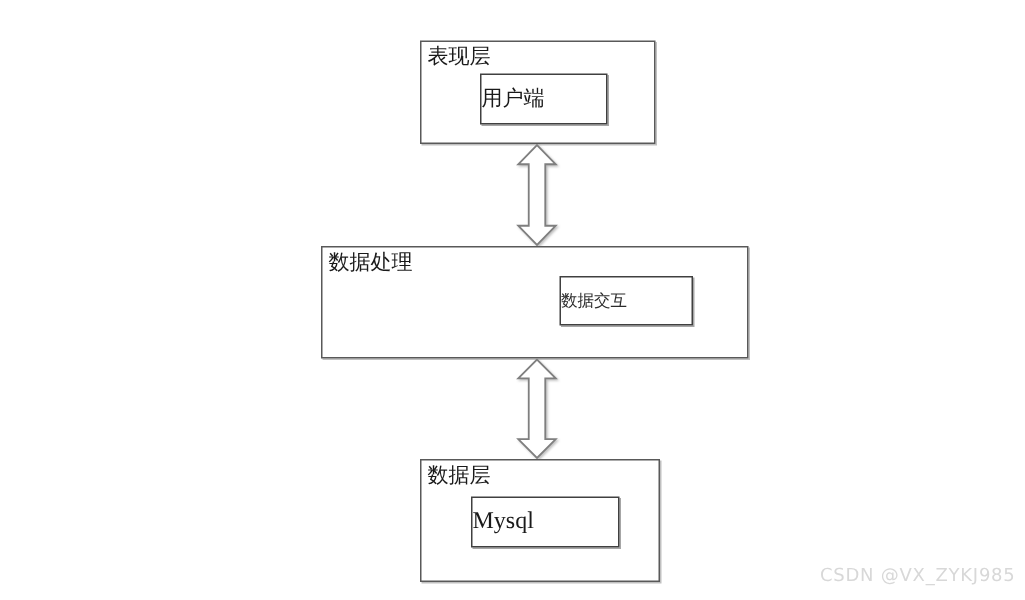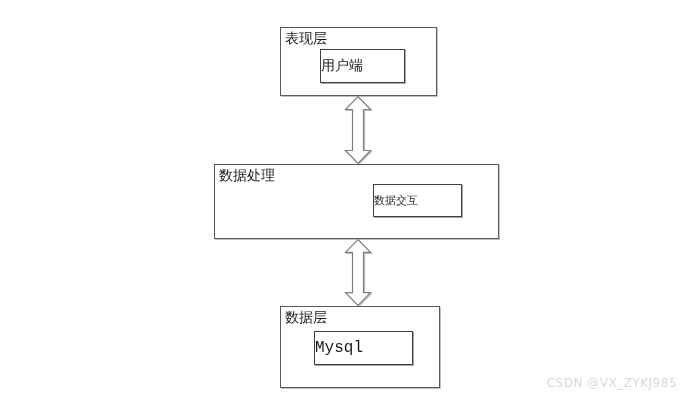--- a/index.html
+++ b/index.html
@@ -48,21 +48,21 @@
     box-sizing:border-box;
     display:flex;
     align-items:center;
     justify-content:flex-start;
     color:var(--text);
   }
   .node-lg{font-size:14px;}
   .node-sm{font-size:11px;color:#2b2b2b;}
   .node-mono{
     font-size:16px;
-    font-family:Liberation Mono, monospace;
+    font-family:Liberation Serif, serif;
   }
   .connector{
     position:absolute;
     filter:drop-shadow(1px 1px 0.6px rgba(110,110,110,0.45));
   }
   .connector svg{display:block;width:100%;height:100%;}
   .connector path{
     fill:var(--arrow-fill);
     stroke:var(--arrow-outline);
     stroke-width:1.2;

